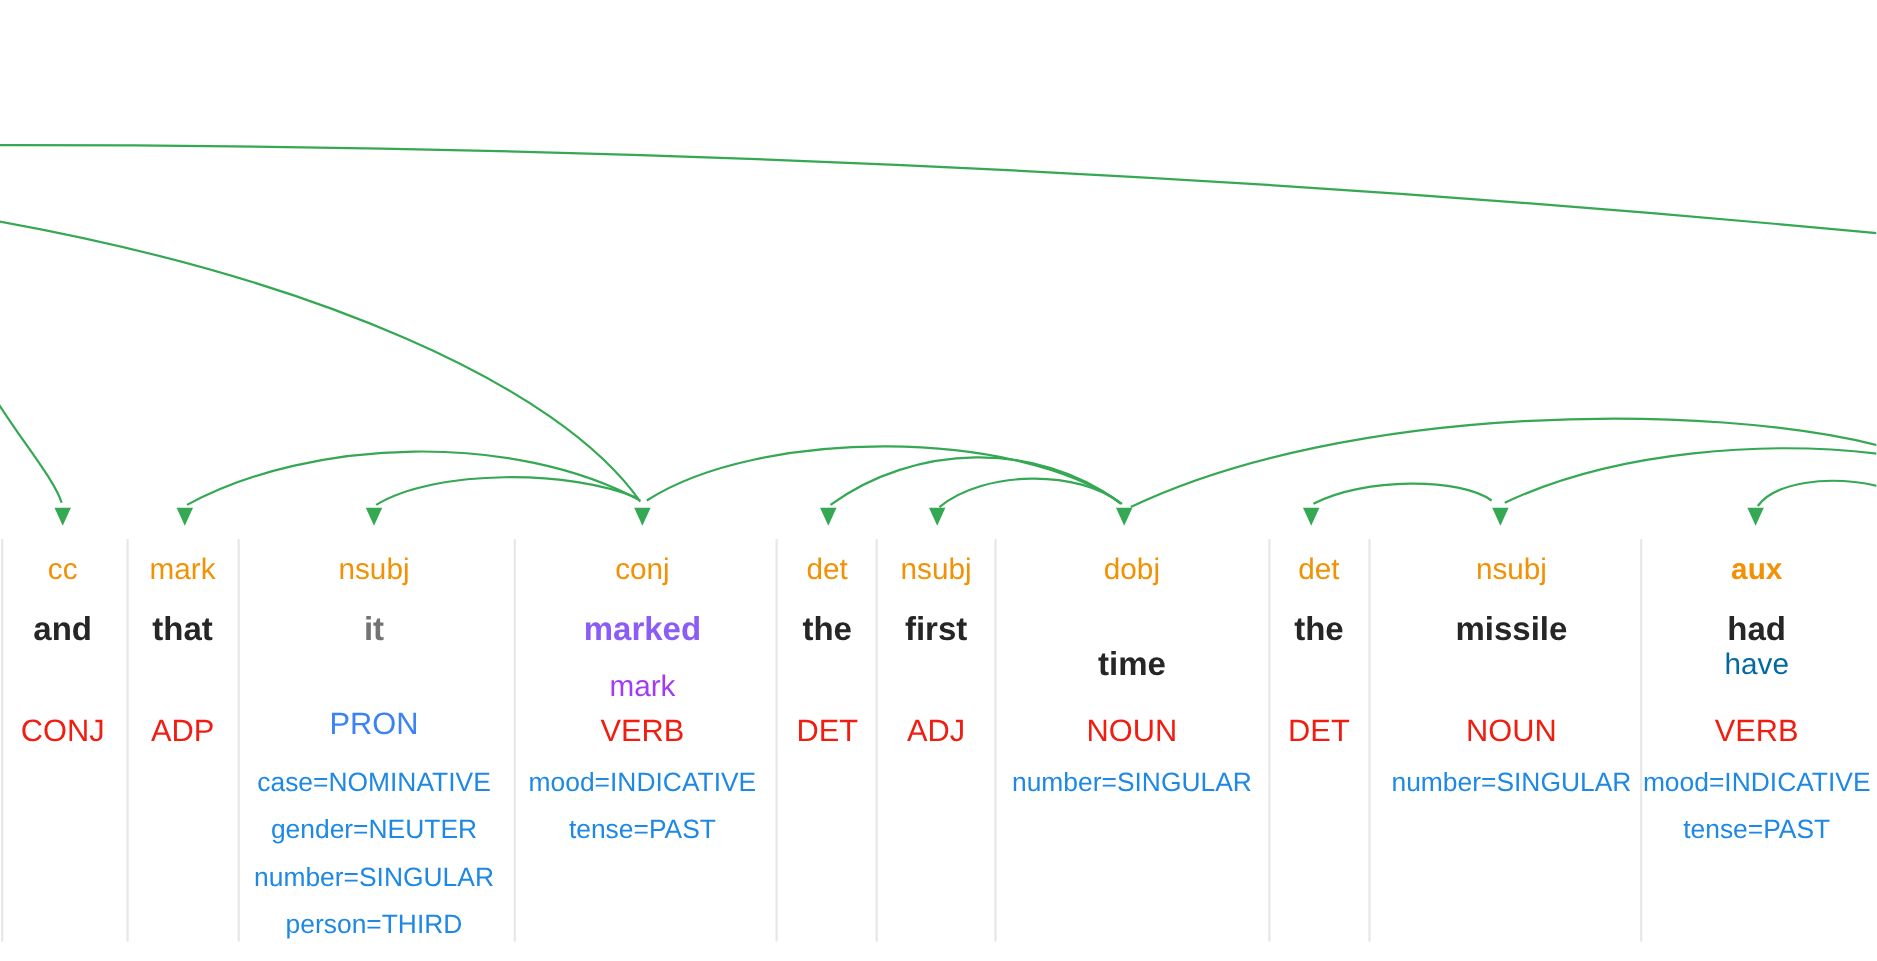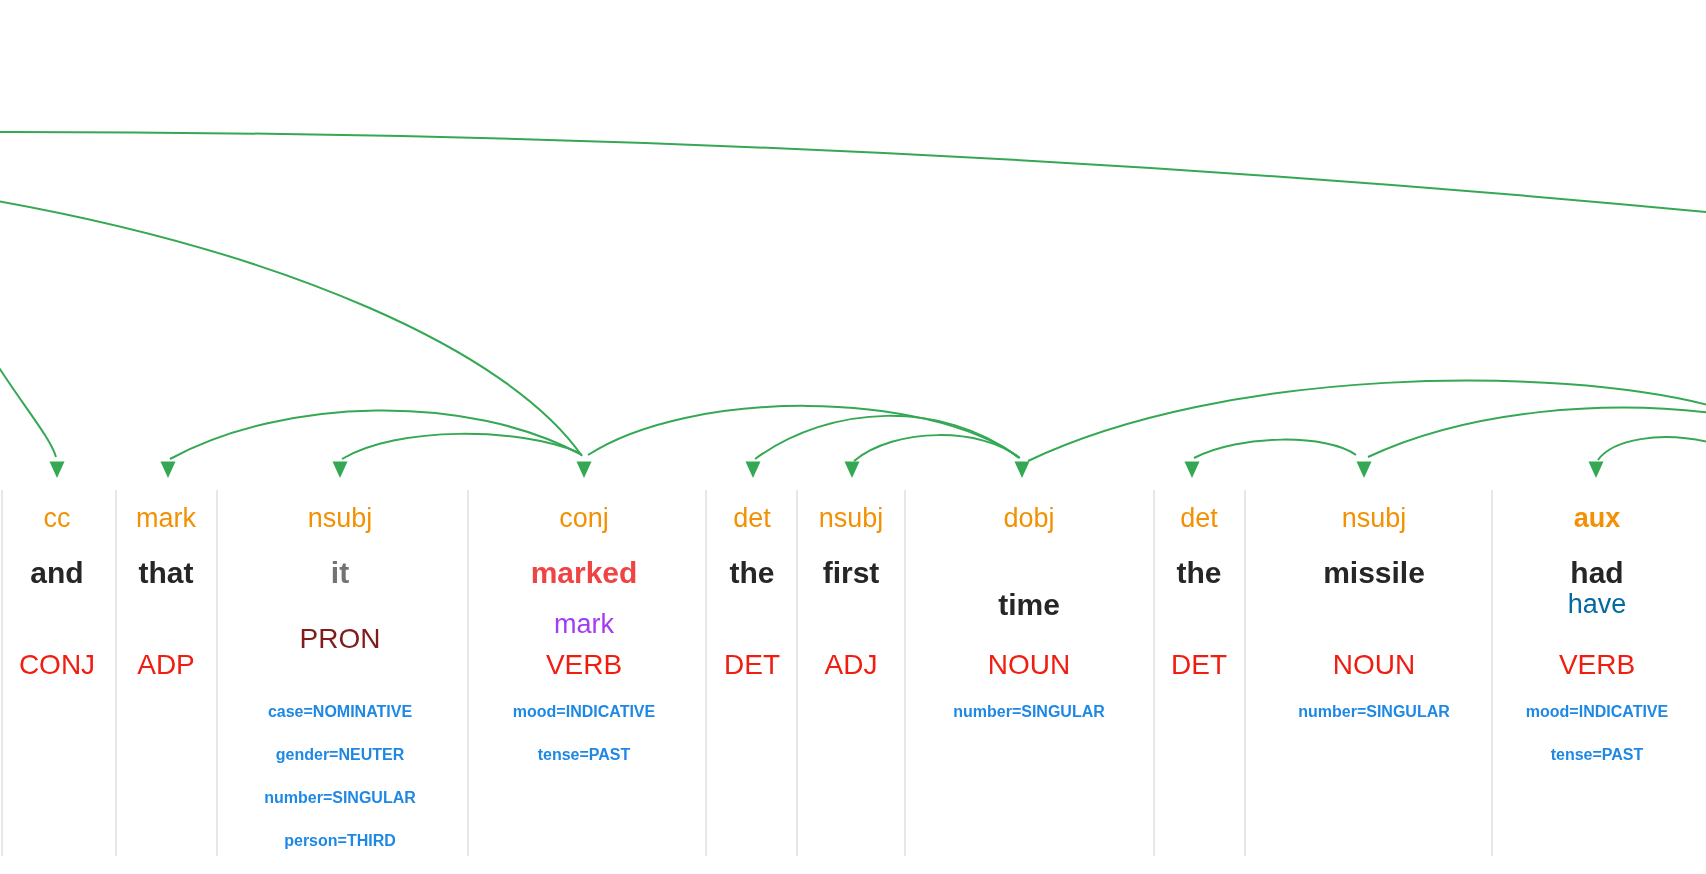--- a/index.html
+++ b/index.html
@@ -18,21 +18,21 @@
   .cell{
     position:absolute;
     transform:translate(-50%,-50%);
     white-space:nowrap;
     text-align:left;
   }
   .dep   {font-size:27px;font-weight:400;}
   .word  {font-size:30px;font-weight:700;}
   .lemma {font-size:27px;font-weight:400;}
   .pos   {font-size:28px;font-weight:400;}
-  .feat  {font-size:16px;font-weight:700;}
+  .feat  {font-size:24px;font-weight:400;}
 </style>
 </head>
 <body>
 
 <div id="canvas">
   <svg id="arc-svg" viewBox="0 0 1706 874" xmlns="http://www.w3.org/2000/svg">
       <path d="M -10 132 Q 853 131 1706 212" fill="none" stroke="#34a853" stroke-width="2"></path>
       <path d="M -8 200 C 285 252 508 350 582 456" fill="none" stroke="#34a853" stroke-width="2"></path>
       <path d="M 582 455 C 468 393 284 397 170 459" fill="none" stroke="#34a853" stroke-width="2"></path>
       <path d="M 580 453 C 520 427 396 426 342 459" fill="none" stroke="#34a853" stroke-width="2"></path>
@@ -67,27 +67,27 @@
       <div class="sep" style="left: 1244px;"></div>
       <div class="sep" style="left: 1491px;"></div>
       <div class="cell dep" style="left: 57px; top: 518px; color: rgb(242, 145, 4);">cc</div>
       <div class="cell word" style="left: 57px; top: 573px; color: rgb(38, 38, 38);">and</div>
       <div class="cell pos" style="left: 57px; top: 665px; color: rgb(240, 29, 16);">CONJ</div>
       <div class="cell dep" style="left: 166px; top: 518px; color: rgb(242, 145, 4);">mark</div>
       <div class="cell word" style="left: 166px; top: 573px; color: rgb(38, 38, 38);">that</div>
       <div class="cell pos" style="left: 166px; top: 665px; color: rgb(240, 29, 16);">ADP</div>
       <div class="cell dep" style="left: 340px; top: 518px; color: rgb(242, 145, 4);">nsubj</div>
       <div class="cell word" style="left: 340px; top: 573px; color: #737373;">it</div>
-      <div class="cell pos" style="left: 340px; top: 639px; color: #7f1d1d;">PRON</div>
+      <div class="cell pos" style="left: 340px; top: 658px; color: #3b82f6;">PRON</div>
       <div class="cell feat" style="left: 340px; top: 712px; color: rgb(30, 136, 229);">case=NOMINATIVE</div>
       <div class="cell feat" style="left: 340px; top: 755px; color: rgb(30, 136, 229);">gender=NEUTER</div>
       <div class="cell feat" style="left: 340px; top: 798px; color: rgb(30, 136, 229);">number=SINGULAR</div>
       <div class="cell feat" style="left: 340px; top: 841px; color: rgb(30, 136, 229);">person=THIRD</div>
       <div class="cell dep" style="left: 584px; top: 518px; color: rgb(242, 145, 4);">conj</div>
-      <div class="cell word" style="left: 584px; top: 573px; color: #ef4444;">marked</div>
+      <div class="cell word" style="left: 584px; top: 573px; color: #8b5cf6;">marked</div>
       <div class="cell lemma" style="left: 584px; top: 624px; color: rgb(163, 59, 242);">mark</div>
       <div class="cell pos" style="left: 584px; top: 665px; color: rgb(240, 29, 16);">VERB</div>
       <div class="cell feat" style="left: 584px; top: 712px; color: rgb(30, 136, 229);">mood=INDICATIVE</div>
       <div class="cell feat" style="left: 584px; top: 755px; color: rgb(30, 136, 229);">tense=PAST</div>
       <div class="cell dep" style="left: 752px; top: 518px; color: rgb(242, 145, 4);">det</div>
       <div class="cell word" style="left: 752px; top: 573px; color: rgb(38, 38, 38);">the</div>
       <div class="cell pos" style="left: 752px; top: 665px; color: rgb(240, 29, 16);">DET</div>
       <div class="cell dep" style="left: 851px; top: 518px; color: rgb(242, 145, 4);">nsubj</div>
       <div class="cell word" style="left: 851px; top: 573px; color: rgb(38, 38, 38);">first</div>
       <div class="cell pos" style="left: 851px; top: 665px; color: rgb(240, 29, 16);">ADJ</div>

